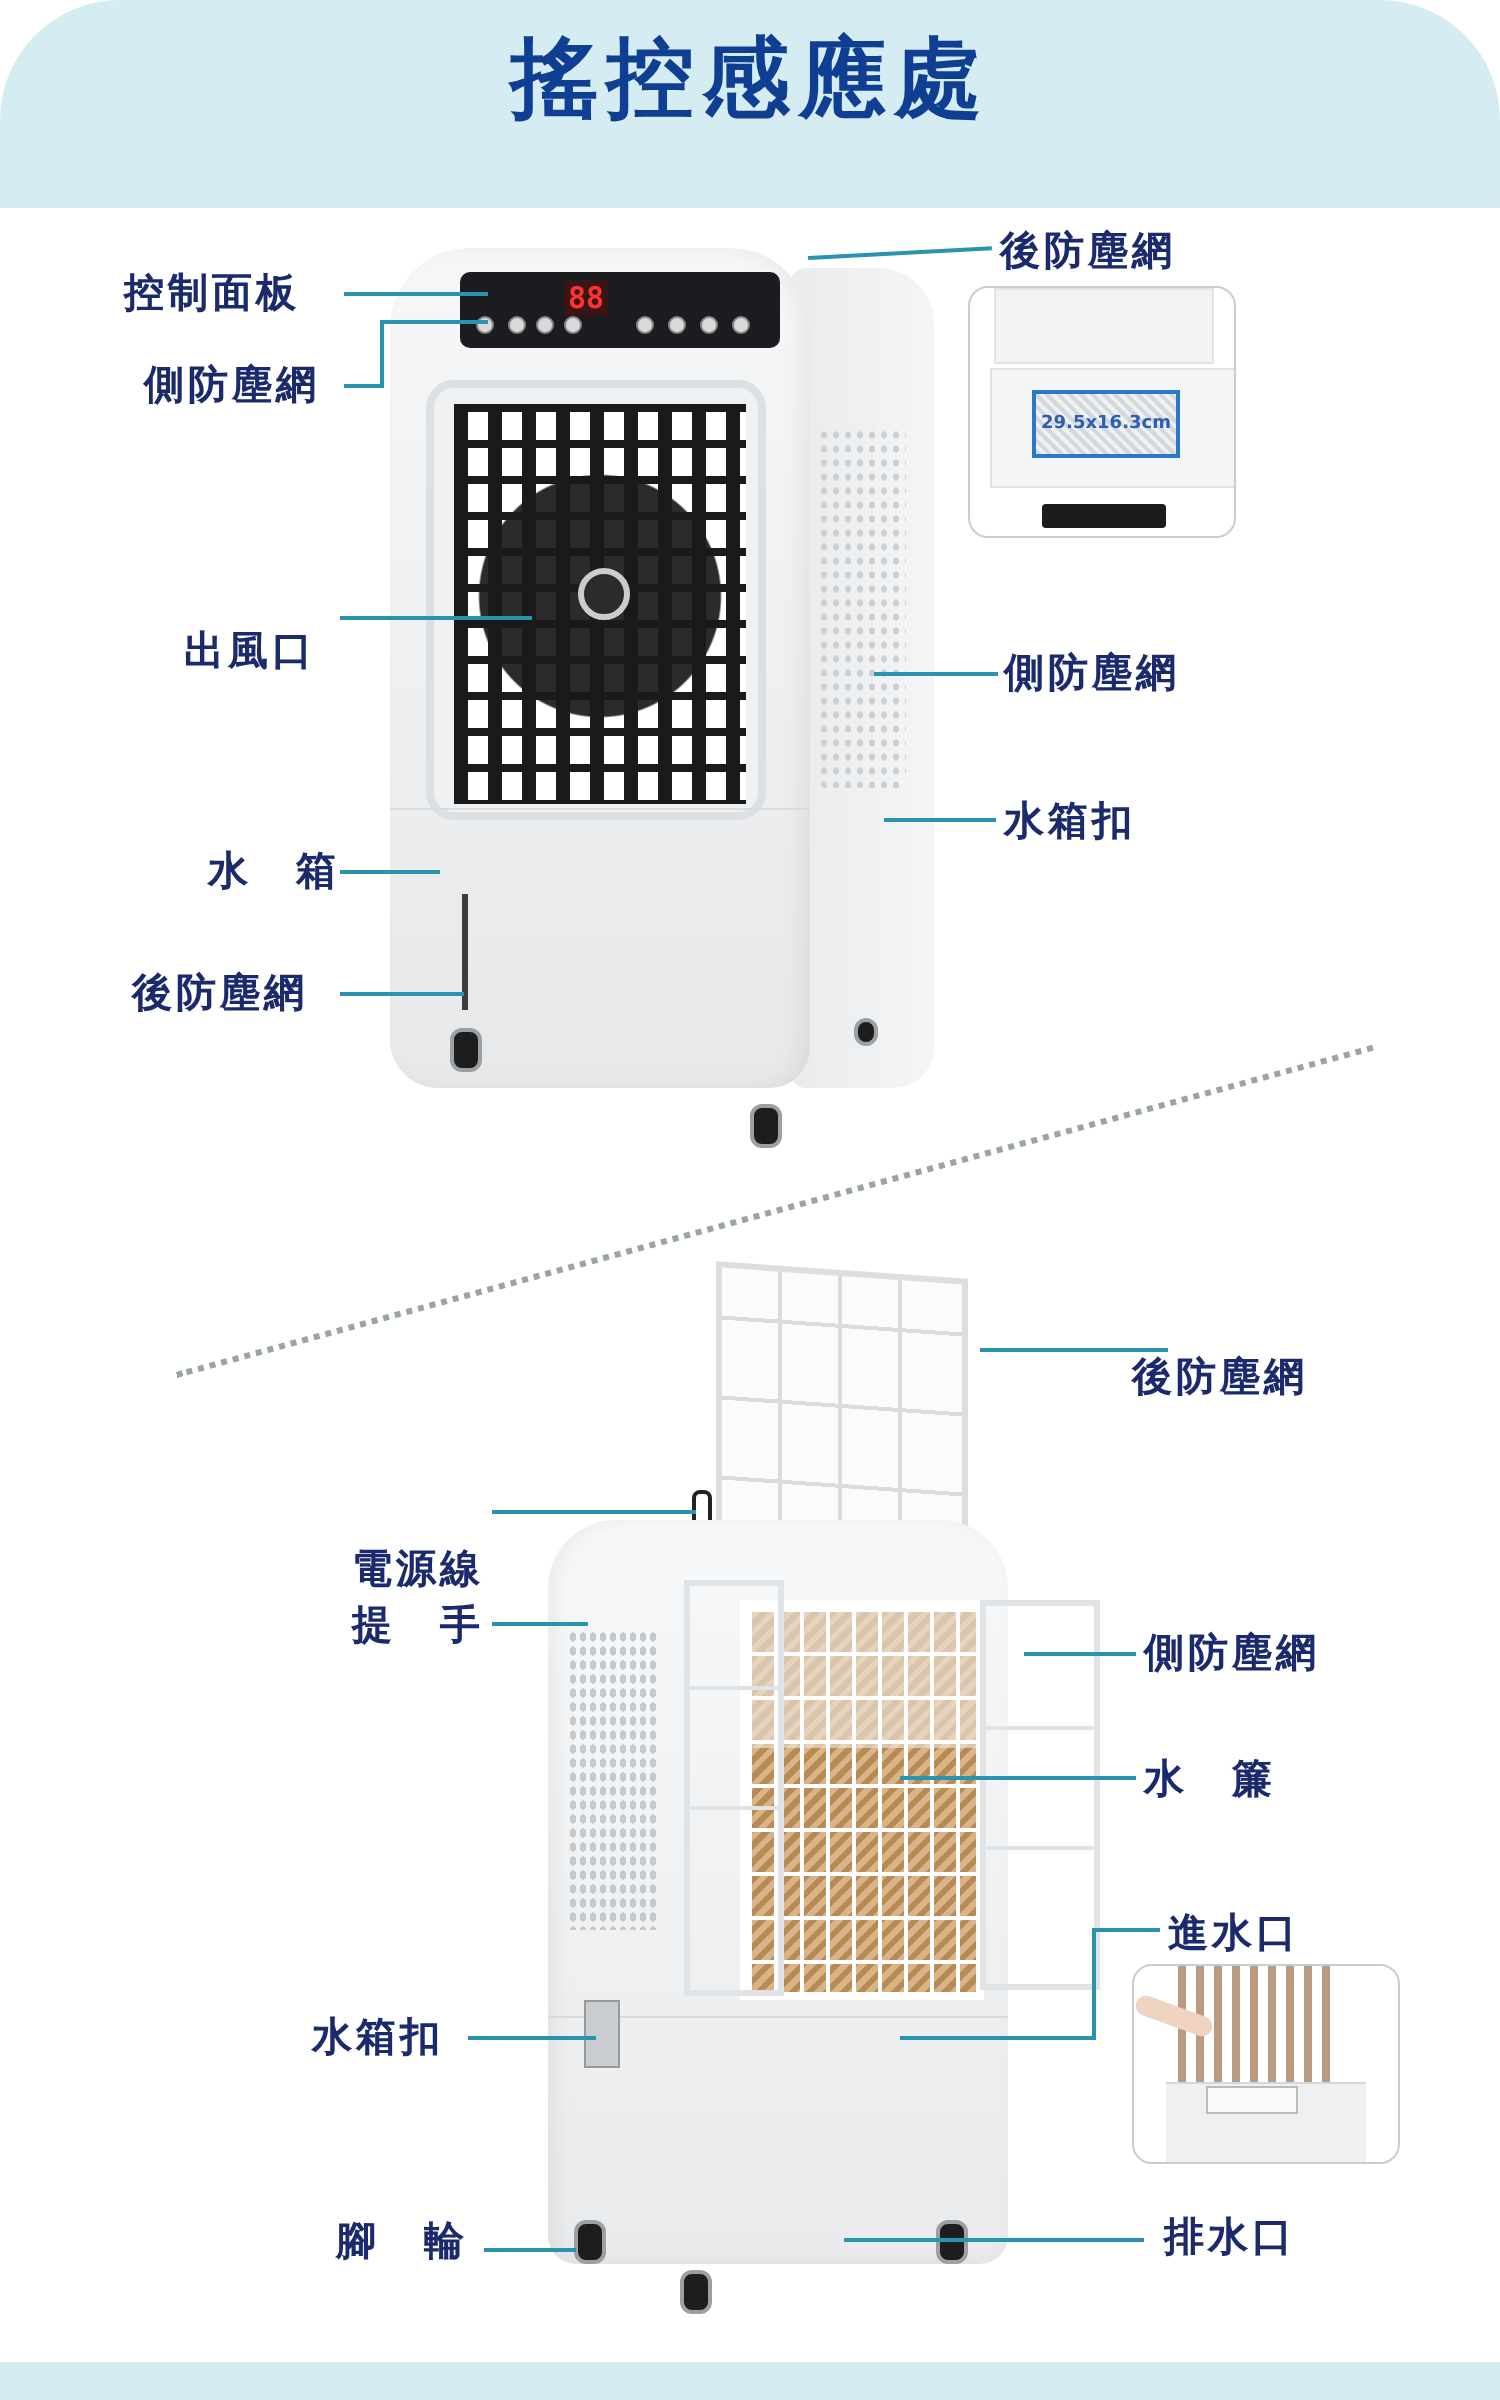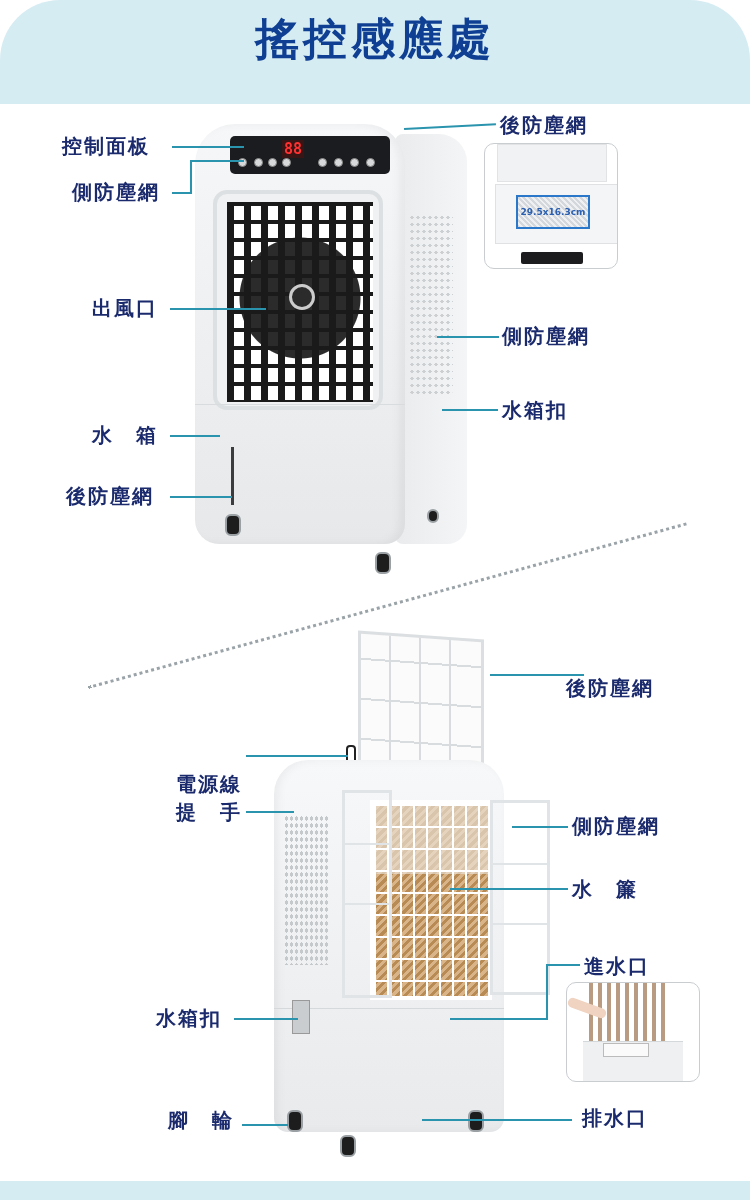--- a/index.html
+++ b/index.html
@@ -228,30 +228,30 @@
 <div class="leader h" style="left:172px; top:146px; width:72px"></div>
 
 <div class="label" style="left:72px; top:180px">側防塵網</div>
 <div class="leader h" style="left:172px; top:192px; width:20px"></div>
 <div class="leader v" style="left:190px; top:160px; height:34px"></div>
 <div class="leader h" style="left:190px; top:160px; width:54px"></div>
 
 <div class="label" style="left:500px; top:113px">後防塵網</div>
 <div class="leader h" style="left:404px; top:128px; width:92px; transform:rotate(-3deg); transform-origin:0 0"></div>
 
-<div class="label" style="left:92px; top:296px">出風口</div>
+<div class="label" style="left:92px; top:313px">出風口</div>
 <div class="leader h" style="left:170px; top:308px; width:96px"></div>
 
 <div class="label" style="left:502px; top:324px">側防塵網</div>
 <div class="leader h" style="left:437px; top:336px; width:62px"></div>
 
 <div class="label" style="left:502px; top:398px">水箱扣</div>
 <div class="leader h" style="left:442px; top:409px; width:56px"></div>
 
-<div class="label" style="left:92px; top:423px">水　箱</div>
+<div class="label" style="left:104px; top:423px">水　箱</div>
 <div class="leader h" style="left:170px; top:435px; width:50px"></div>
 
 <div class="label" style="left:66px; top:484px">後防塵網</div>
 <div class="leader h" style="left:170px; top:496px; width:62px"></div>
 
 <div class="dotline" style="left:88px; top:686px; width:620px; transform:rotate(-15.3deg)"></div>
 
 <div class="rear-filter"></div>
 <div class="cord"></div>
 <div class="rear-body">

